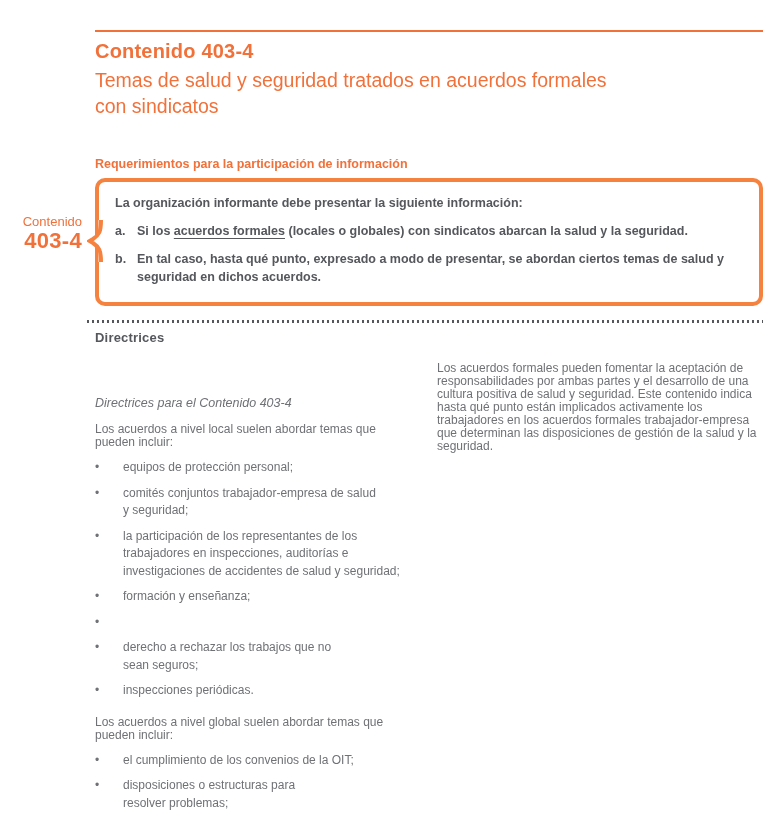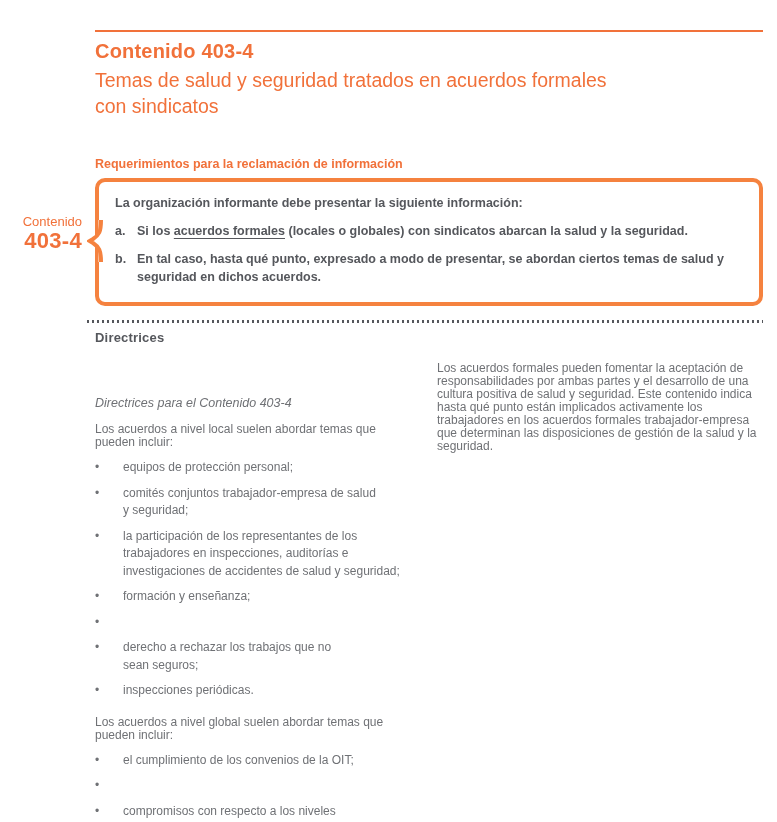--- a/index.html
+++ b/index.html
@@ -51,21 +51,21 @@
 
 <div class="page">
   <div class="content">
 
     <div class="toprule"></div>
 
     <div class="title">Contenido 403-4</div>
     <div class="subtitle">Temas de salud y seguridad tratados en acuerdos formales
 con sindicatos</div>
 
-    <div class="reqlabel">Requerimientos para la reclamación de información</div>
+    <div class="reqlabel">Requerimientos para la participación de información</div>
 
     <div class="reqbox">
 
       <div class="sidelabel">
         <div class="sl1">Contenido</div>
         <div class="sl2">403-4</div>
       </div>
 
       <svg class="brace" width="18" height="42" viewBox="0 0 18 42">
         <rect x="11.5" y="0" width="5.5" height="42" fill="#ffffff"></rect>
@@ -134,20 +134,22 @@
         <div class="para mid">Los acuerdos a nivel global suelen abordar temas que
 pueden incluir:</div>
 
         <ul class="blist">
           <li>
               <span class="bullet">•</span>
               <span class="t">el cumplimiento de los convenios de la OIT;</span>
             </li>
           <li>
               <span class="bullet">•</span>
+              <span class="t">disposiciones o estructuras para
+resolver problemas;</span>
             </li>
           <li>
               <span class="bullet">•</span>
               <span class="t">compromisos con respecto a los niveles
 de desempeño buscados o los niveles
 de prácticas que se deben aplicar.</span>
             </li>
         </ul>
       </div>
 

